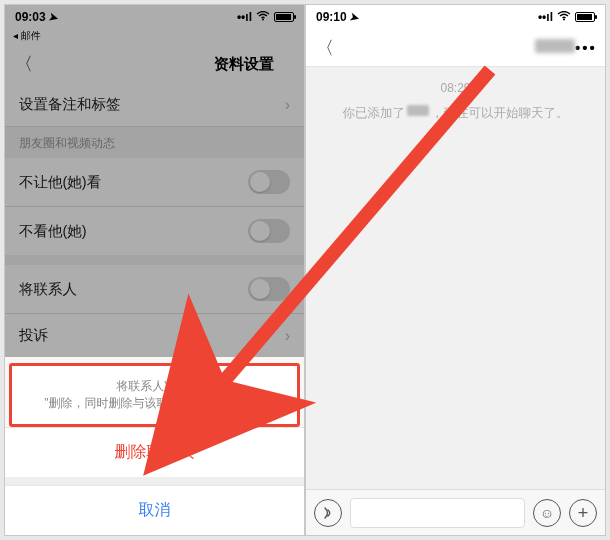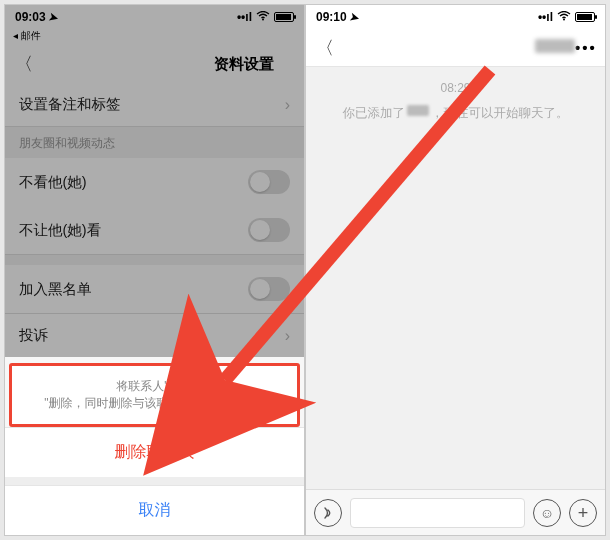--- a/index.html
+++ b/index.html
@@ -220,31 +220,31 @@
       <span class="title">资料设置</span>
       <span class="right"></span>
     </div>
 
     <div class="list">
       <div class="row">
         <span class="label">设置备注和标签</span>
         <span class="chev">›</span>
       </div>
       <div class="section-header">朋友圈和视频动态</div>
+      <div class="row">
+        <span class="label">不让他(她)看</span>
+        <span class="toggle"></span>
+      </div>
       <div class="row no-border">
         <span class="label">不看他(她)</span>
         <span class="toggle"></span>
       </div>
-      <div class="row">
-        <span class="label">不让他(她)看</span>
-        <span class="toggle"></span>
-      </div>
       <div class="gap"></div>
       <div class="row">
-        <span class="label">加入黑名单</span>
+        <span class="label">将联系人</span>
         <span class="toggle"></span>
       </div>
       <div class="row no-border">
         <span class="label">投诉</span>
         <span class="chev">›</span>
       </div>
       <div class="gap"></div>
       <div class="delete-link">删除</div>
       <div class="gap" style="height:60px"></div>
     </div>

